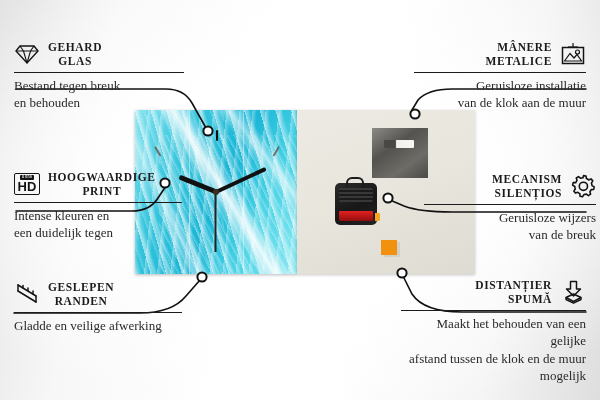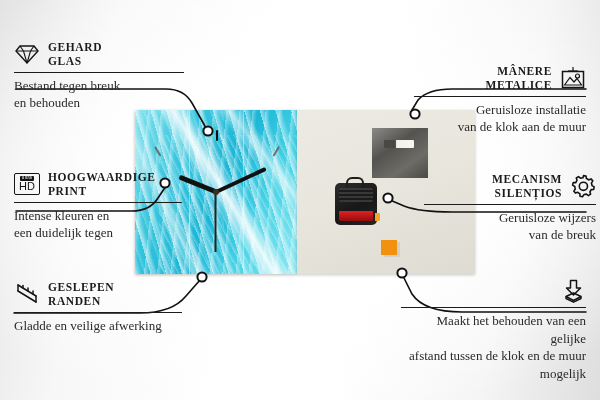--- a/index.html
+++ b/index.html
@@ -109,45 +109,46 @@
   #callout-svg{ position:absolute; inset:0; width:600px; height:400px; pointer-events:none; }
 
   
   .feature{ position:absolute; }
   .feature .head{ display:flex; align-items:center; gap:8px; }
   .feature.right .head{ flex-direction:row; justify-content:flex-end; }
   .ftitle{
     font-size:11.5px; font-weight:bold; letter-spacing:.6px;
     color:#1b1b1b; line-height:1.25; text-transform:uppercase;
     font-family:"Liberation Serif", serif;
+    text-align:center;
   }
   .fdesc{
     font-size:13px; color:#2a2a2a; line-height:1.35; margin-top:4px;
     font-family:"Liberation Serif", serif;
   }
   .feature.right .ftitle, .feature.right .fdesc{ text-align:right; }
   .rule{ height:1px; background:#1b1b1b; margin-top:3px; }
 
   .ficon{ width:26px; height:26px; flex:0 0 26px; display:flex;
           align-items:center; justify-content:center; color:#141414; }
   .ficon svg{ display:block; }
 
   
   #icon-hd{ border:1.4px solid #141414; border-radius:2px; width:26px; height:22px;
             flex-direction:column; gap:0; font-family:"Liberation Sans", sans-serif; }
   #icon-hd .u{ font-size:4.5px; letter-spacing:.3px; line-height:1;
                background:#141414; color:#fff; padding:0 2px; border-radius:1px; }
-  #icon-hd .hd{ font-size:11px; font-weight:normal; line-height:1.05; }
+  #icon-hd .hd{ font-size:13px; font-weight:bold; line-height:1.05; }
 
   
   #feat-gehard{ left:14px; top:40px; width:170px; }
   #feat-print{ left:14px; top:170px; width:168px; }
   #feat-randen{ left:14px; top:280px; width:168px; }
   
-  #feat-manere{ right:14px; top:40px; width:172px;margin-top:24px; }
+  #feat-manere{ right:14px; top:40px; width:172px; }
   #feat-mecanism{ right:4px; top:172px; width:172px; }
   #feat-distantier{ right:14px; top:278px; width:185px; }
 </style>
 </head>
 <body>
 
 <div id="bg-vignette"></div>
 
 <div id="product-stage">
 
@@ -327,20 +328,24 @@
   </div>
   <div class="rule"></div>
   <div class="fdesc">
     <span>Geruisloze wijzers</span><br>
     <span>van de breuk</span>
   </div>
 </div>
 
 <div class="feature right" id="feat-distantier">
   <div class="head">
+    <span class="ftitle">
+      <span>DISTANȚIER</span><br>
+      <span>SPUMĂ</span>
+    </span>
     <span class="ficon">
       <svg width="25" height="24" viewBox="0 0 25 24">
         <path d="M9.5 1.5 L15.5 1.5 L15.5 9 L19.5 9 L12.5 16 L5.5 9 L9.5 9 Z" fill="none" stroke="#141414" stroke-width="1.5" stroke-linejoin="round"></path>
         <path d="M5 17.5 L12.5 14 L20 17.5 L12.5 21.5 Z" fill="none" stroke="#141414" stroke-width="1.5" stroke-linejoin="round"></path>
         <path d="M5 17.5 L5 19.5 L12.5 23.2 L20 19.5 L20 17.5" fill="none" stroke="#141414" stroke-width="1.4" stroke-linejoin="round"></path>
       </svg>
     </span>
   </div>
   <div class="rule"></div>
   <div class="fdesc">

